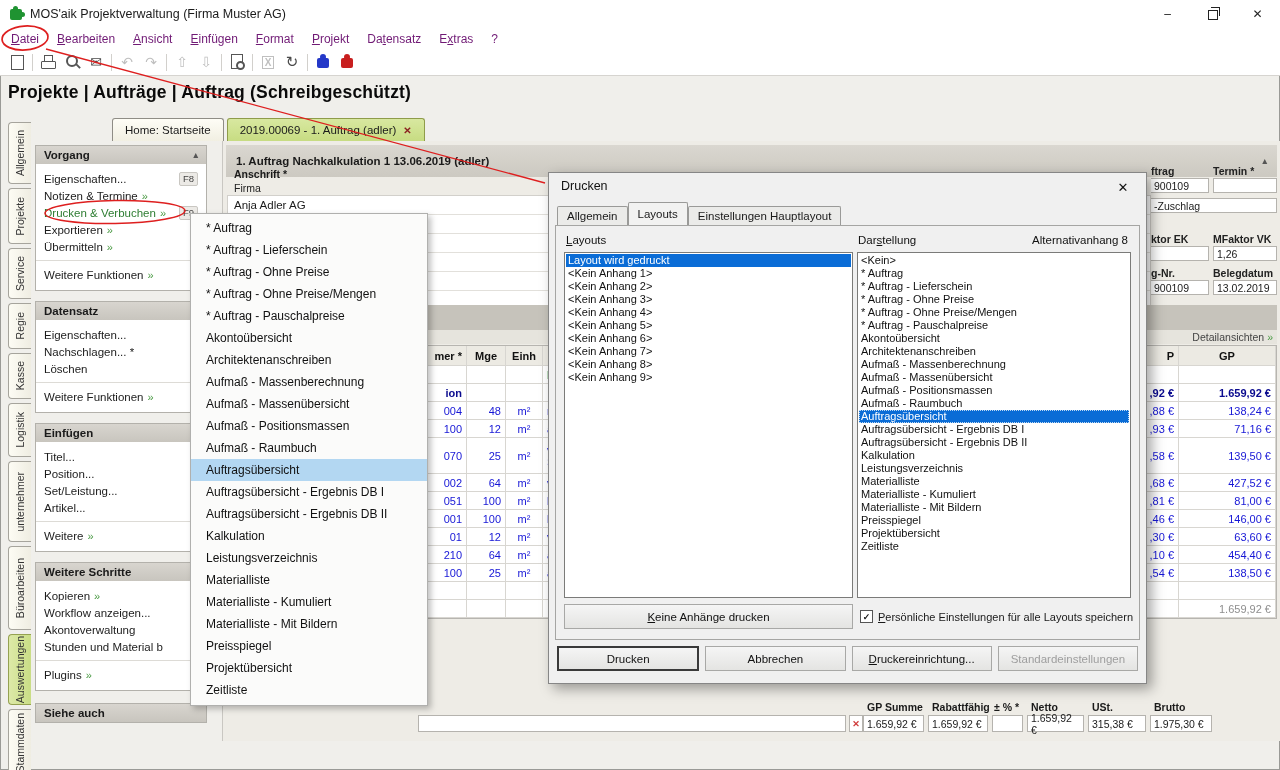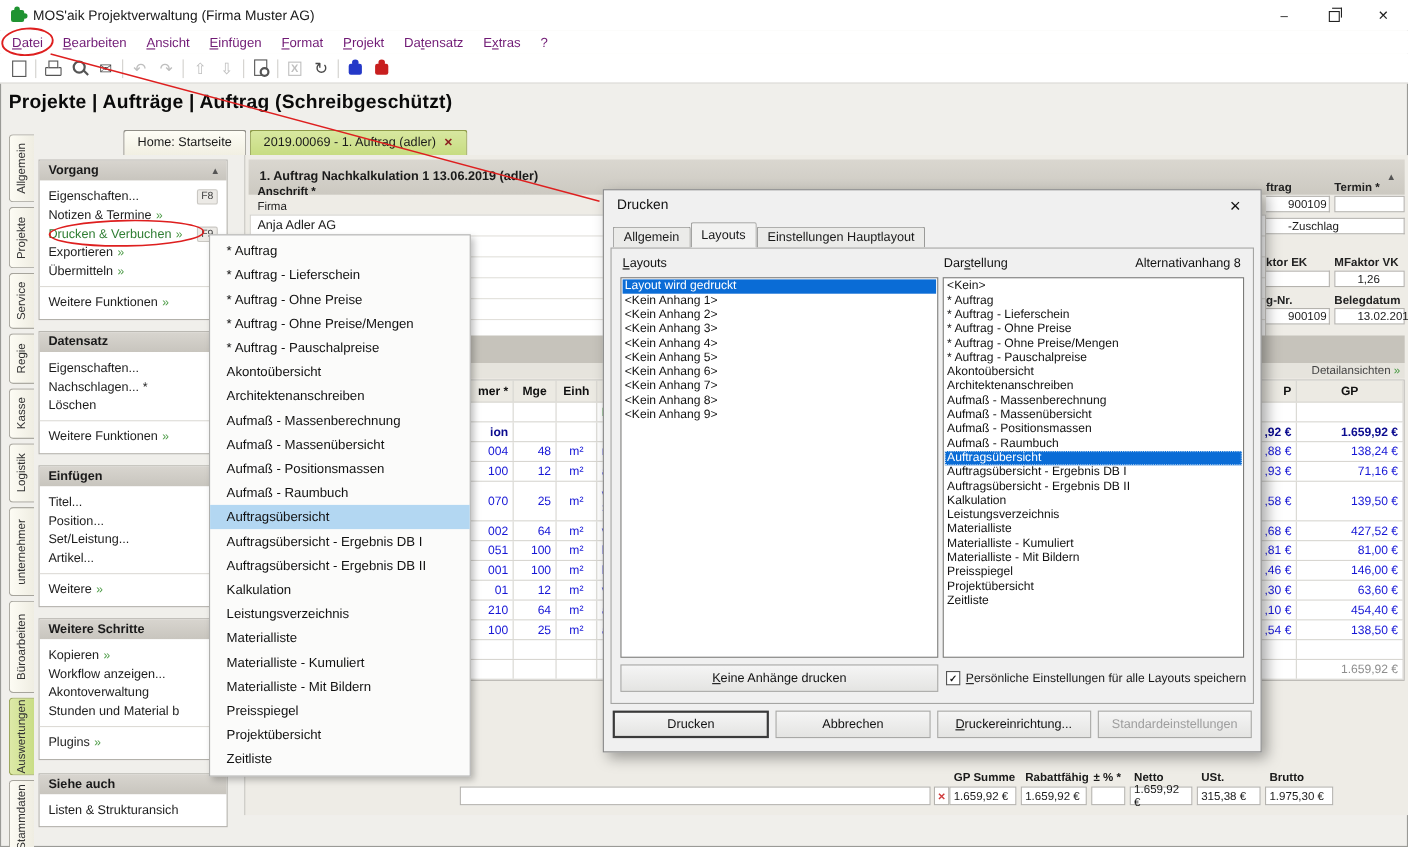--- a/index.html
+++ b/index.html
@@ -118,21 +118,21 @@
   .trow.thead .c-num{justify-content:flex-end}
   .trow.thead .c-ep{justify-content:flex-end}
   .trow.title .c{font-weight:bold;color:#0b0b8f}
   .trow.sum .c{color:#8e8e8e}
   .trow.descgreen .c-desc{color:#1e8a1e;font-weight:bold}
 
   
   #rf{position:absolute;left:928px;top:24px;width:126px;font-size:10.5px}
   .rf-lab{position:absolute;font-weight:bold;color:#222;white-space:nowrap}
   .rf-box{position:absolute;background:#fff;border:1px solid #b5b3ae;height:15px;font-size:10.5px;
-          padding:0 20px;display:flex;align-items:center;box-sizing:border-box}
+          padding:0 3px;display:flex;align-items:center;box-sizing:border-box}
   .rf-box.cut{border-left:none}
 
   
   #totals{position:absolute;left:195px;top:560px;width:859px;font-size:10.5px;height:34px}
   .tlab{position:absolute;top:0;font-weight:bold;white-space:nowrap}
   .tbox{position:absolute;top:14px;height:17px;background:#fff;border:1px solid #b5b3ae;
         box-sizing:border-box;display:flex;align-items:center;padding:0 3px;font-size:10.5px}
   #tlong{left:0;width:428px}
   #tclear{left:431px;width:14px;justify-content:center;color:#d03c3c;font-weight:bold;font-size:9px}
 
@@ -576,25 +576,20 @@
         <div class="nav-item sep">
           <span>Plugins</span>
           <span class="chev">»</span>
         </div>
     </div>
   </div>
   <div class="sect" id="sect-siehe">
     <div class="sect-h">
         <span>Siehe auch</span>
       </div>
-    <div class="sect-b">
-      <div class="nav-item">
-          <span>Listen &amp; Strukturansich</span>
-        </div>
-    </div>
   </div>
 </div>
 
 <div id="ctxmenu">
   <div class="mitem">* Auftrag</div>
     <div class="mitem">* Auftrag - Lieferschein</div>
     <div class="mitem">* Auftrag - Ohne Preise</div>
     <div class="mitem">* Auftrag - Ohne Preise/Mengen</div>
     <div class="mitem">* Auftrag - Pauschalpreise</div>
     <div class="mitem">Akontoübersicht</div>

